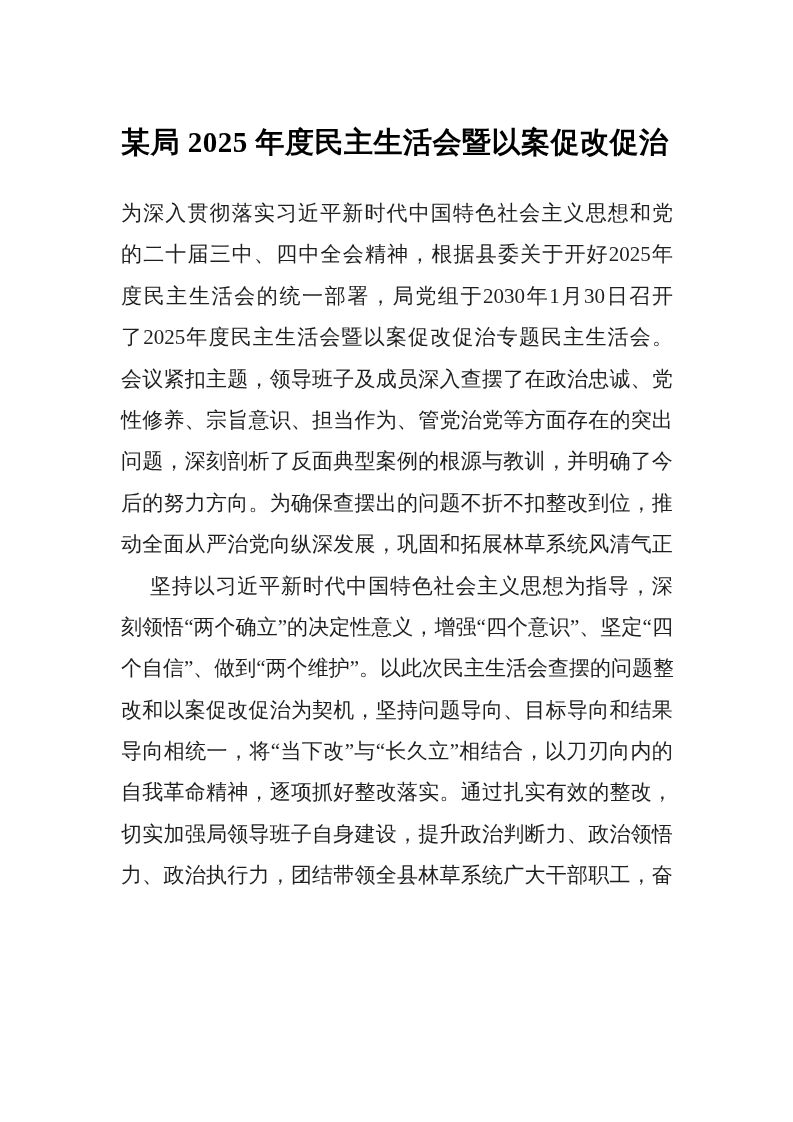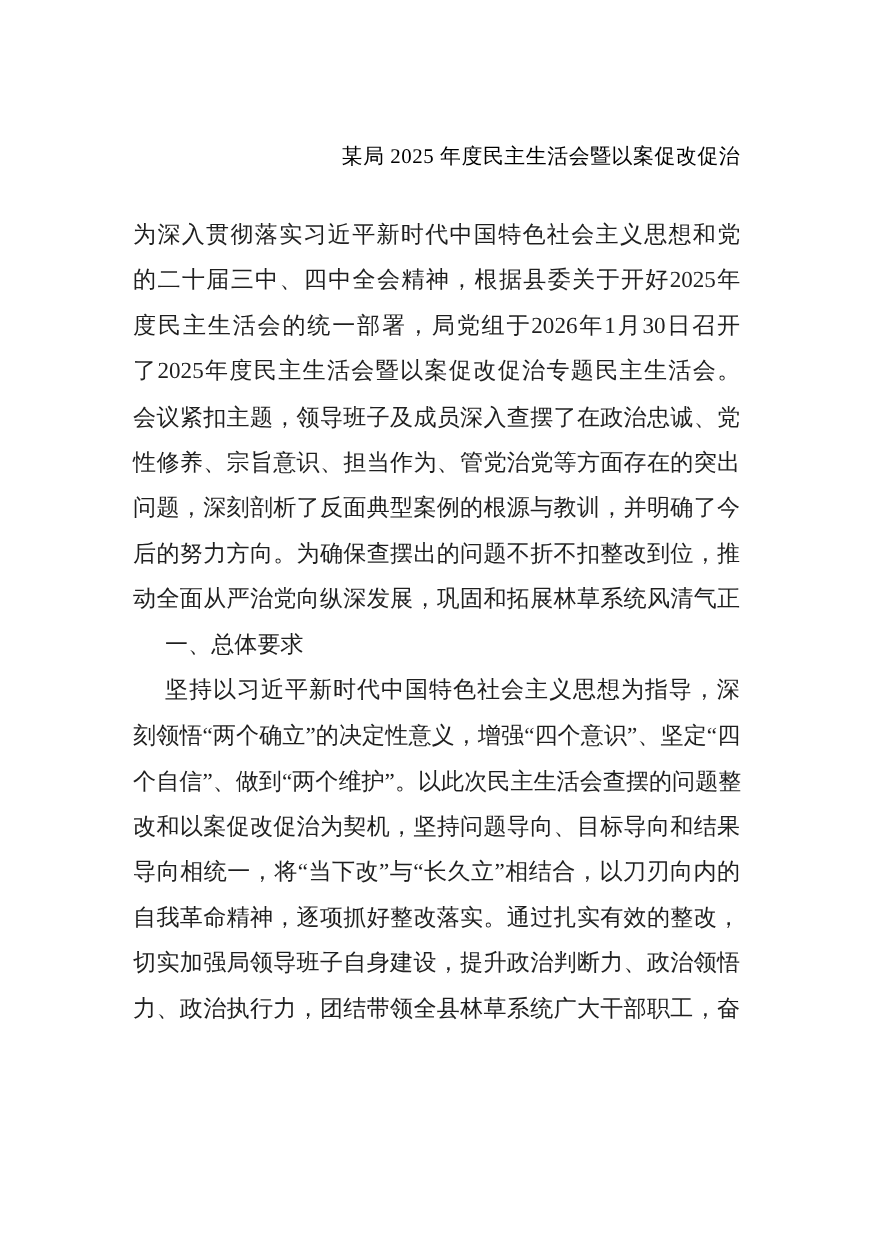--- a/index.html
+++ b/index.html
@@ -16,24 +16,24 @@
     font-family: "Liberation Serif", "DejaVu Serif", serif;
   }
   .text-col {
     position: absolute;
     left: 121px;
     top: 118px;
     width: 552px;
   }
   .doc-title {
     margin: 0 0 26px 0;
-    font-size: 19px;
-    font-weight: 400;
+    font-size: 29px;
+    font-weight: 700;
     color: #000000;
-    text-align: right;
+    text-align: left;
     line-height: 49px;
     letter-spacing: 0.5px;
   }
   .doc-body {
     font-size: 21px;
     color: #1f1f1f;
     font-weight: 400;
   }
   .line {
     height: 41.4px;
@@ -126,21 +126,21 @@
           <span>的</span>
           <span>统</span>
           <span>一</span>
           <span>部</span>
           <span>署</span>
           <span>，</span>
           <span>局</span>
           <span>党</span>
           <span>组</span>
           <span>于</span>
-          <span>2026</span>
+          <span>2030</span>
           <span>年</span>
           <span>1</span>
           <span>月</span>
           <span>30</span>
           <span>日</span>
           <span>召</span>
           <span>开</span>
         </div>
         <div class="line justify">
           <span>了</span>
@@ -301,21 +301,20 @@
           <span>展</span>
           <span>林</span>
           <span>草</span>
           <span>系</span>
           <span>统</span>
           <span>风</span>
           <span>清</span>
           <span>气</span>
           <span>正</span>
         </div>
-        <div class="line indent">一、总体要求</div>
         <div class="line justify indent">
           <span>坚</span>
           <span>持</span>
           <span>以</span>
           <span>习</span>
           <span>近</span>
           <span>平</span>
           <span>新</span>
           <span>时</span>
           <span>代</span>

